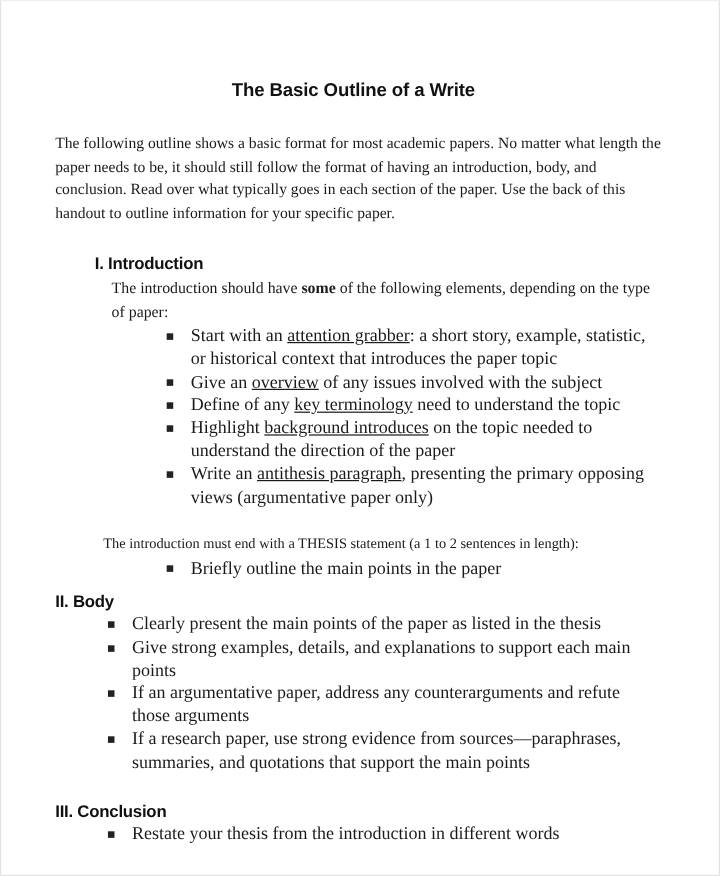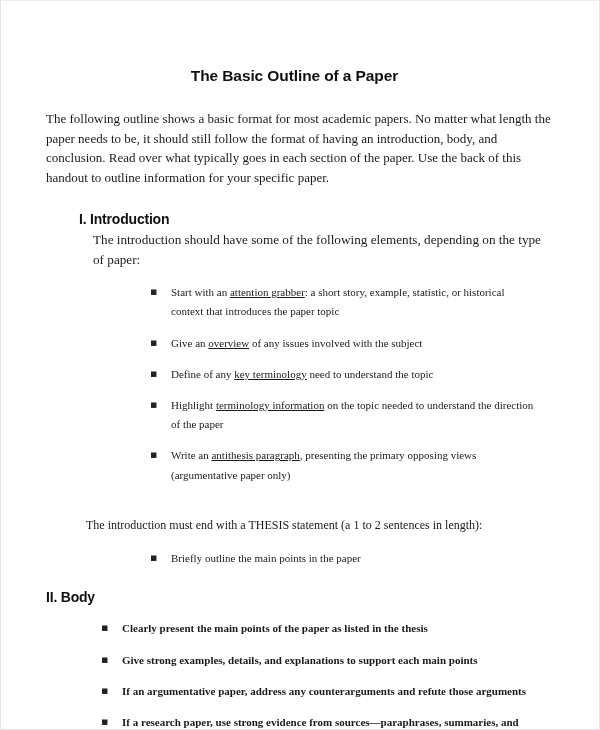--- a/index.html
+++ b/index.html
@@ -79,63 +79,63 @@
     margin: 0;
     padding-left: 40px;
     padding-top: 19px;
   }
   ul.bullets {
     list-style: none;
     margin: 0;
     padding: 0;
   }
   ul.bullets.deep { padding-left: 92px; padding-top: 2px; }
-  ul.bullets.shallow { padding-left: 43px; padding-top: 2px; font-weight: bold; }
+  ul.bullets.shallow { padding-left: 43px; padding-top: 2px; }
   ul.bullets.thesis-bullets { padding-left: 92px; padding-top: 2px; }
 
   ul.bullets li {
     position: relative;
-    font-size: 11px;
+    font-size: 15px;
     line-height: 19.2px;
     color: #1a1a1a;
     padding-left: 21px;
-    margin: 12px;
+    margin: 0;
     padding-bottom: 0px;
   }
   ul.bullets li::before {
     content: "\25AA";
     position: absolute;
     left: 0;
     top: -1px;
     font-size: 11px;
     color: #222222;
     font-family: "DejaVu Sans", sans-serif;
   }
   .u { text-decoration: underline; }
-  .b { font-weight: normal; text-align: center; }
+  .b { font-weight: bold; text-align: center; }
 </style>
 </head>
 <body>
 
 <div class="page">
   <div class="content">
 
-    <h1 class="doc-title">The Basic Outline of a Paper</h1>
+    <h1 class="doc-title">The Basic Outline of a Write</h1>
 
     <p class="intro-para">The following outline shows a basic format for most academic papers. No matter what length the paper needs to be, it should still follow the format of having an introduction, body, and conclusion. Read over what typically goes in each section of the paper. Use the back of this handout to outline information for your specific paper.</p>
 
     <div id="sections-container">
         <div>
           <h2 class="section-heading sec-intro">I. Introduction</h2>
           <p class="lead-line"><span>The introduction should have </span><span class="b">some</span><span> of the following elements, depending on the type of paper:</span></p>
           <ul class="bullets deep">
             <li><span>Start with an </span><span class="u">attention grabber</span><span>: a short story, example, statistic, or historical context that introduces the paper topic</span></li>
             <li><span>Give an </span><span class="u">overview</span><span> of any issues involved with the subject</span></li>
             <li><span>Define of any </span><span class="u">key terminology</span><span> need to understand the topic</span></li>
-            <li><span>Highlight </span><span class="u">terminology information</span><span> on the topic needed to understand the direction of the paper</span></li>
+            <li><span>Highlight </span><span class="u">background introduces</span><span> on the topic needed to understand the direction of the paper</span></li>
             <li><span>Write an </span><span class="u">antithesis paragraph</span><span>, presenting the primary opposing views (argumentative paper only)</span></li>
           </ul>
           <p class="thesis-line">The introduction must end with a THESIS statement (a 1 to 2 sentences in length):</p>
           <ul class="bullets thesis-bullets">
             <li><span>Briefly outline the main points in the paper</span></li>
           </ul>
         </div>
         <div>
           <h2 class="section-heading sec-body">II. Body</h2>
           <ul class="bullets shallow">

